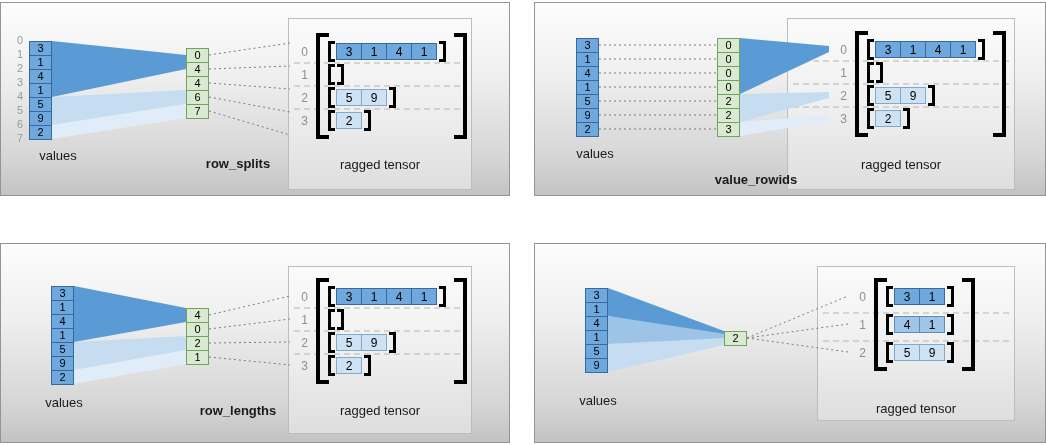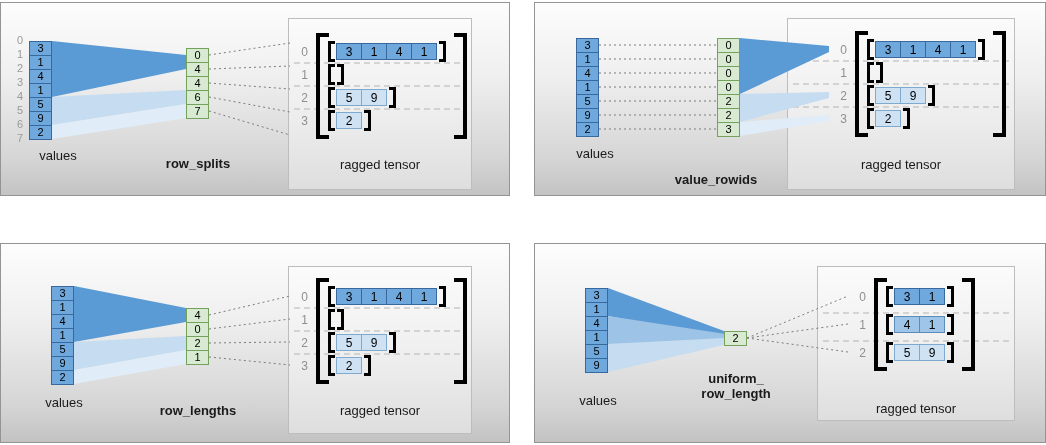--- a/index.html
+++ b/index.html
@@ -14,21 +14,21 @@
         border:1px solid #38689c;display:flex;align-items:center;justify-content:center;
         font-size:11px;line-height:1;color:#000;}
   .gcell{background:#d9ead3;border-color:#74a25c;}
   .tcell{position:absolute;box-sizing:border-box;width:26px;height:17px;
         border:1px solid #444;display:flex;align-items:center;justify-content:center;
         font-size:12px;line-height:1;color:#000;}
   .idx{position:absolute;color:#9a9a9a;font-size:11px;line-height:1;text-align:right;}
   .rowidx{position:absolute;color:#8f8f8f;font-size:12px;line-height:1.2;text-align:right;}
   .lbl{position:absolute;font-size:13px;color:#1a1a1a;transform:translateX(-50%);
        white-space:pre-line;text-align:center;line-height:1.15;}
-  .lbl.bold{font-weight:bold;}
+  .lbl.bold{font-weight:bold;margin-left:40px;}
   .bigb{position:absolute;box-sizing:border-box;width:13px;border:4px solid #000;}
   .bigb.l{border-right:none;} .bigb.r{border-left:none;}
   .minib{position:absolute;box-sizing:border-box;width:7px;height:21px;border:3px solid #000;}
   .minib.l{border-right:none;} .minib.r{border-left:none;}
 </style>
 </head>
 <body>
 
 <div class="wrap">
   <section class="panel" style="left: 0px; top: 2px; width: 510px; height: 194px;">
@@ -210,22 +210,20 @@
         <polygon points="73,100 73,128 189,101 189,94" fill="#c6dcf0"></polygon>
       </svg>
       <div class="cell" style="left: 50px; top: 44px; background: rgb(111, 168, 220); border-color: rgb(56, 104, 156);">3</div>
       <div class="cell" style="left: 50px; top: 58px; background: rgb(111, 168, 220); border-color: rgb(56, 104, 156);">1</div>
       <div class="cell" style="left: 50px; top: 72px; background: rgb(111, 168, 220); border-color: rgb(56, 104, 156);">4</div>
       <div class="cell" style="left: 50px; top: 86px; background: rgb(111, 168, 220); border-color: rgb(56, 104, 156);">1</div>
       <div class="cell" style="left: 50px; top: 100px; background: rgb(111, 168, 220); border-color: rgb(56, 104, 156);">5</div>
       <div class="cell" style="left: 50px; top: 114px; background: rgb(111, 168, 220); border-color: rgb(56, 104, 156);">9</div>
       <div class="cell gcell" style="left: 189px; top: 87px;">2</div>
       <div class="lbl" style="left: 63px; top: 150px;">values</div>
-      <div class="lbl bold" style="left: 201px; top: 128px;">uniform_
-row_length</div>
       <div class="lbl" style="left: 381px; top: 158px;">ragged tensor</div>
       <div class="bigb l" style="left: 339px; top: 34px; height: 93px;"></div>
       <div class="bigb r" style="left: 427px; top: 34px; height: 93px;"></div>
       <div class="rowidx" style="left: 315px; top: 46px; width: 16px;">0</div>
       <div class="minib l" style="left: 351px; top: 42px;"></div>
       <div class="tcell" style="left: 359px; top: 44px; background: rgb(111, 168, 220); border-color: rgb(56, 104, 156);">3</div>
       <div class="tcell" style="left: 384px; top: 44px; background: rgb(111, 168, 220); border-color: rgb(56, 104, 156);">1</div>
       <div class="minib r" style="left: 412px; top: 42px;"></div>
       <div class="rowidx" style="left: 315px; top: 74px; width: 16px;">1</div>
       <div class="minib l" style="left: 351px; top: 70px;"></div>

